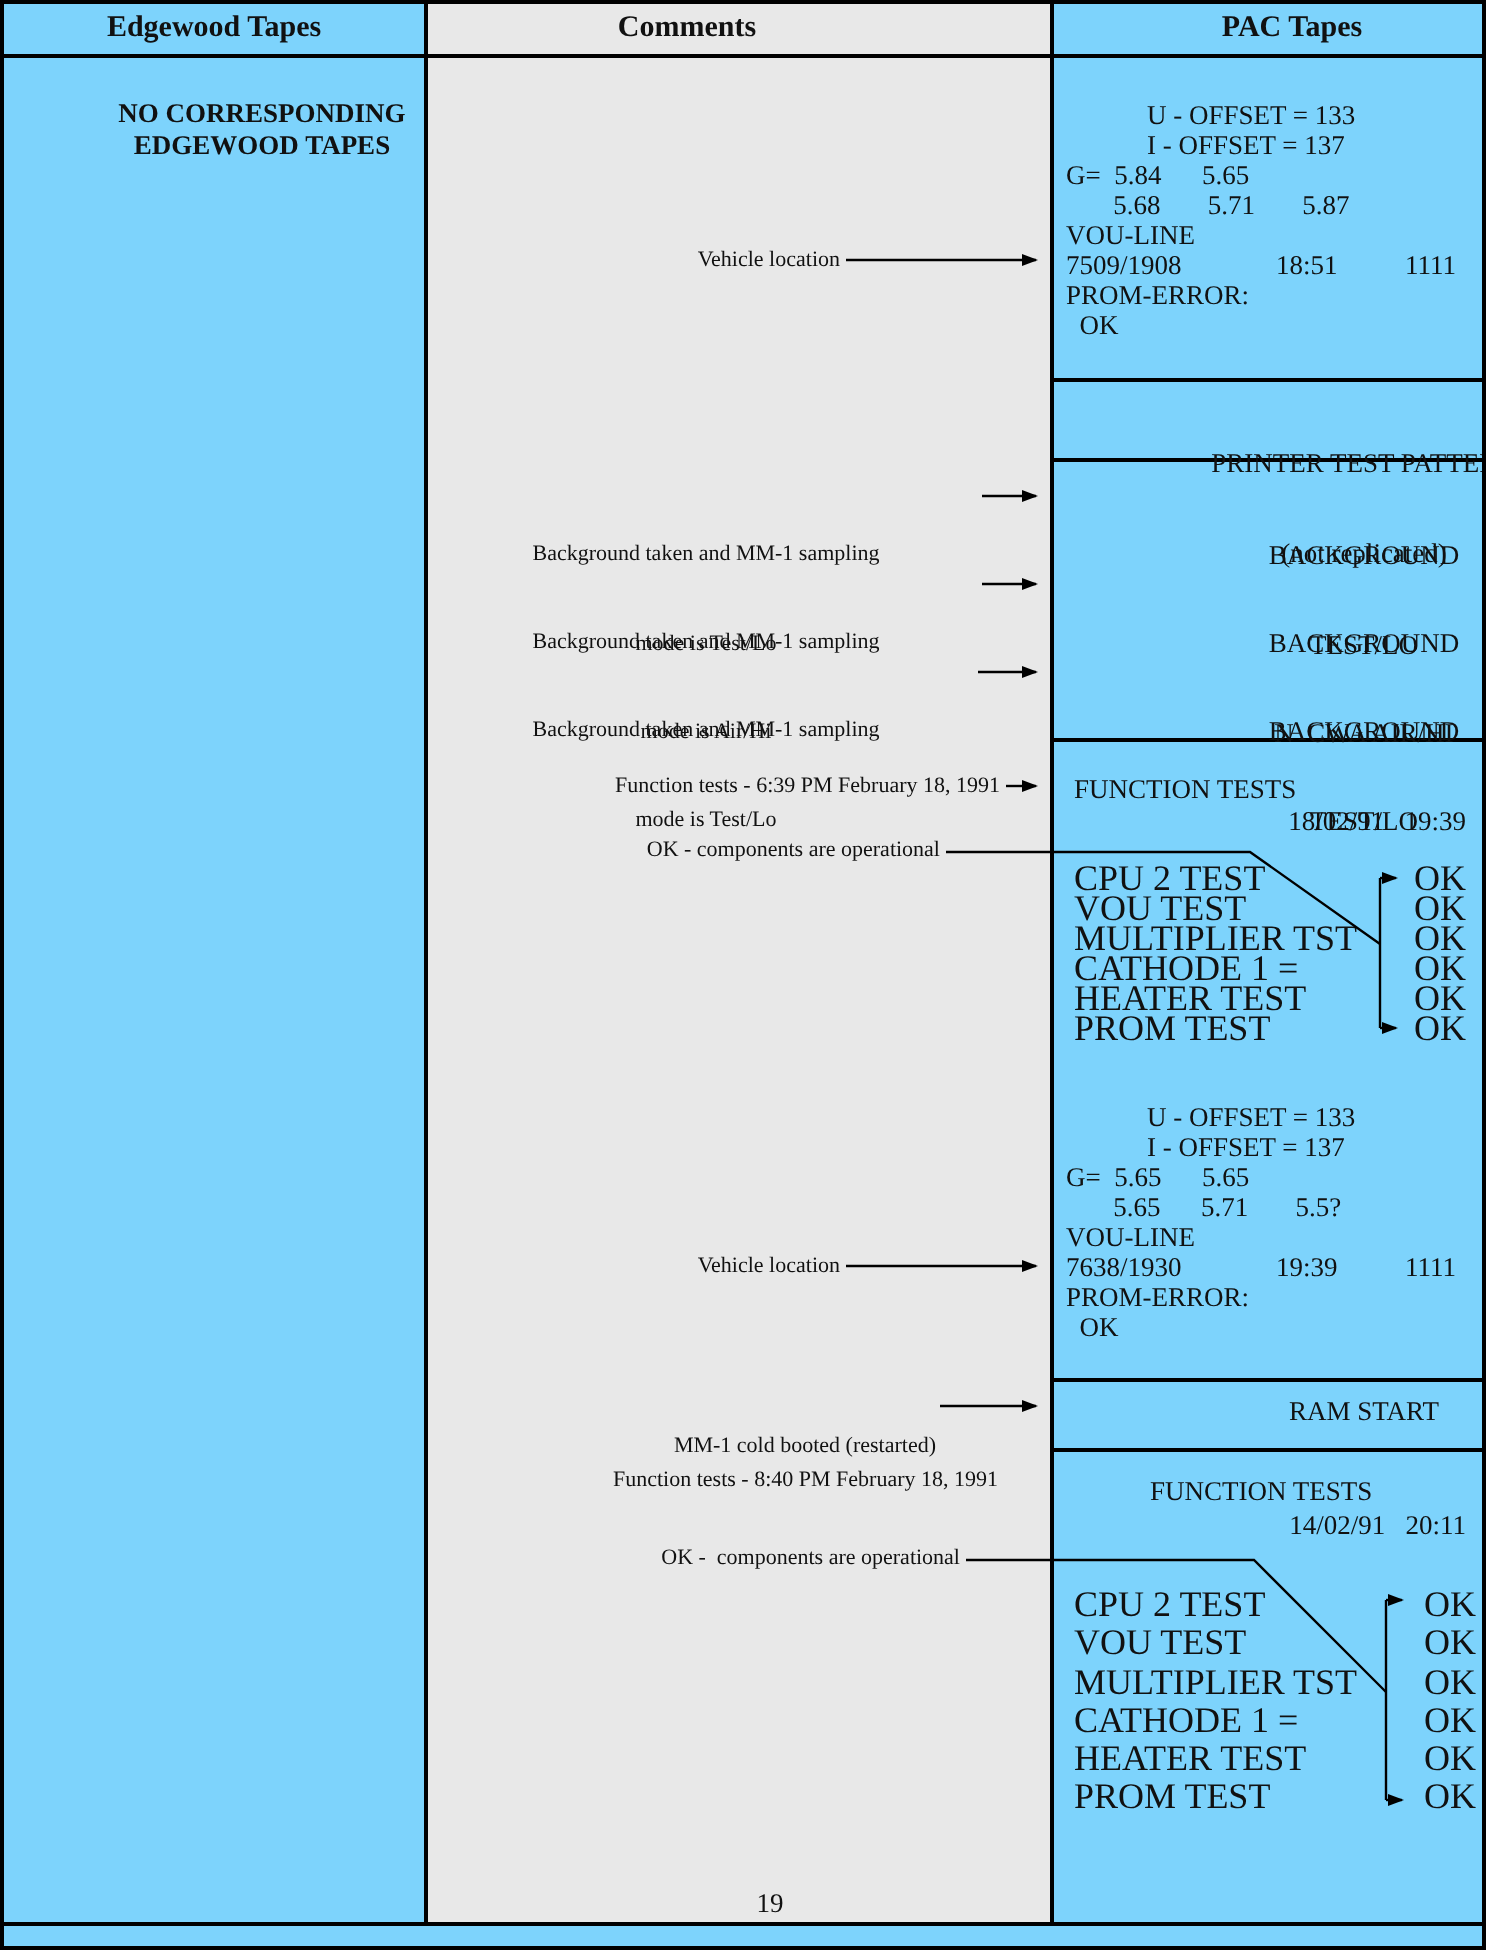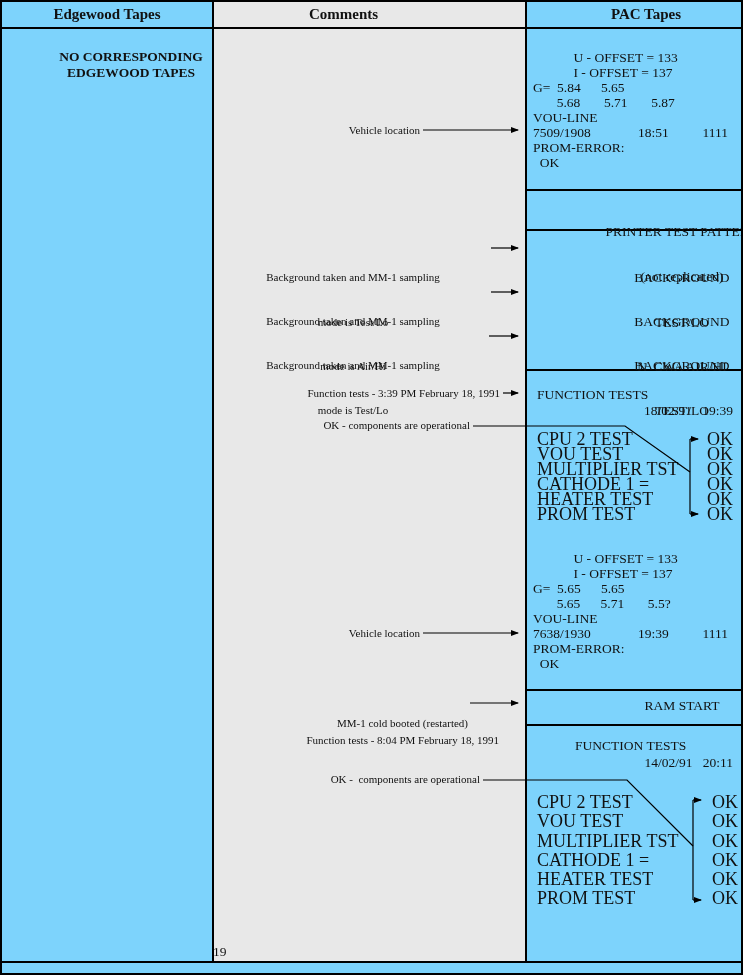--- a/index.html
+++ b/index.html
@@ -33,21 +33,21 @@
   }
   .pac-text { position:absolute; font-size:13.5px; line-height:15px; white-space:pre; }
   .pac-center { left:527px; width:216px; text-align:center;margin-left:47px; }
   .test-list { position:absolute; left:537px; width:196px; }
   .test-row { display:flex; justify-content:space-between; }
   .test-list-1 .test-row { height:15px; line-height:15px; }
   .test-list-2 { width:201px; }
   .test-list-2 .test-row { height:19.3px; line-height:19.3px; }
   .test-row span { font-size:18px; }
   .overlay { position:absolute; inset:0; z-index:5; pointer-events:none; }
-  .page-num { position:absolute; left:213px; width:344px; top:944px; font-size:13.5px; }
+  .page-num { position:absolute; left:213px; width:344px; top:944px; text-align:center; font-size:13.5px; }
 </style>
 </head>
 <body>
 
 <div class="page">
 
   <div class="comments-col"></div>
 
   <div class="hdr" style="left:2px; width:210px;">Edgewood Tapes</div>
   <div class="hdr" style="left:214px; width:259px;">Comments</div>
@@ -74,25 +74,25 @@
   </div>
   <div class="c-item c-center" style="top:284px;">
     <div>Background taken and MM-1 sampling</div>
     <div>mode is Air/Hi</div>
   </div>
   <div class="c-item c-center" style="top:328px;">
     <div>Background taken and MM-1 sampling</div>
     <div>mode is Test/Lo</div>
   </div>
 
-  <div class="c-item" style="right:243px; top:386px;">Function tests - 3:39 PM February 18, 1991</div>
+  <div class="c-item" style="right:243px; top:386px;">Function tests - 6:39 PM February 18, 1991</div>
   <div class="c-item" style="right:273px; top:418px;">OK - components are operational</div>
   <div class="c-item" style="right:323px; top:626px;">Vehicle location</div>
   <div class="c-item" style="right:275px; top:716px;">MM-1 cold booted (restarted)</div>
-  <div class="c-item" style="right:244px; top:733px;">Function tests - 8:04 PM February 18, 1991</div>
+  <div class="c-item" style="right:244px; top:733px;">Function tests - 8:40 PM February 18, 1991</div>
   <div class="c-item" style="right:263px; top:772px;">OK -  components are operational</div>
   <div class="page-num">19</div>
 
   <pre class="pac-pre" style="top:50px;">            U - OFFSET = 133
             I - OFFSET = 137
 G=  5.84      5.65
        5.68       5.71       5.87
 VOU-LINE
 7509/1908              18:51          1111
 PROM-ERROR:

